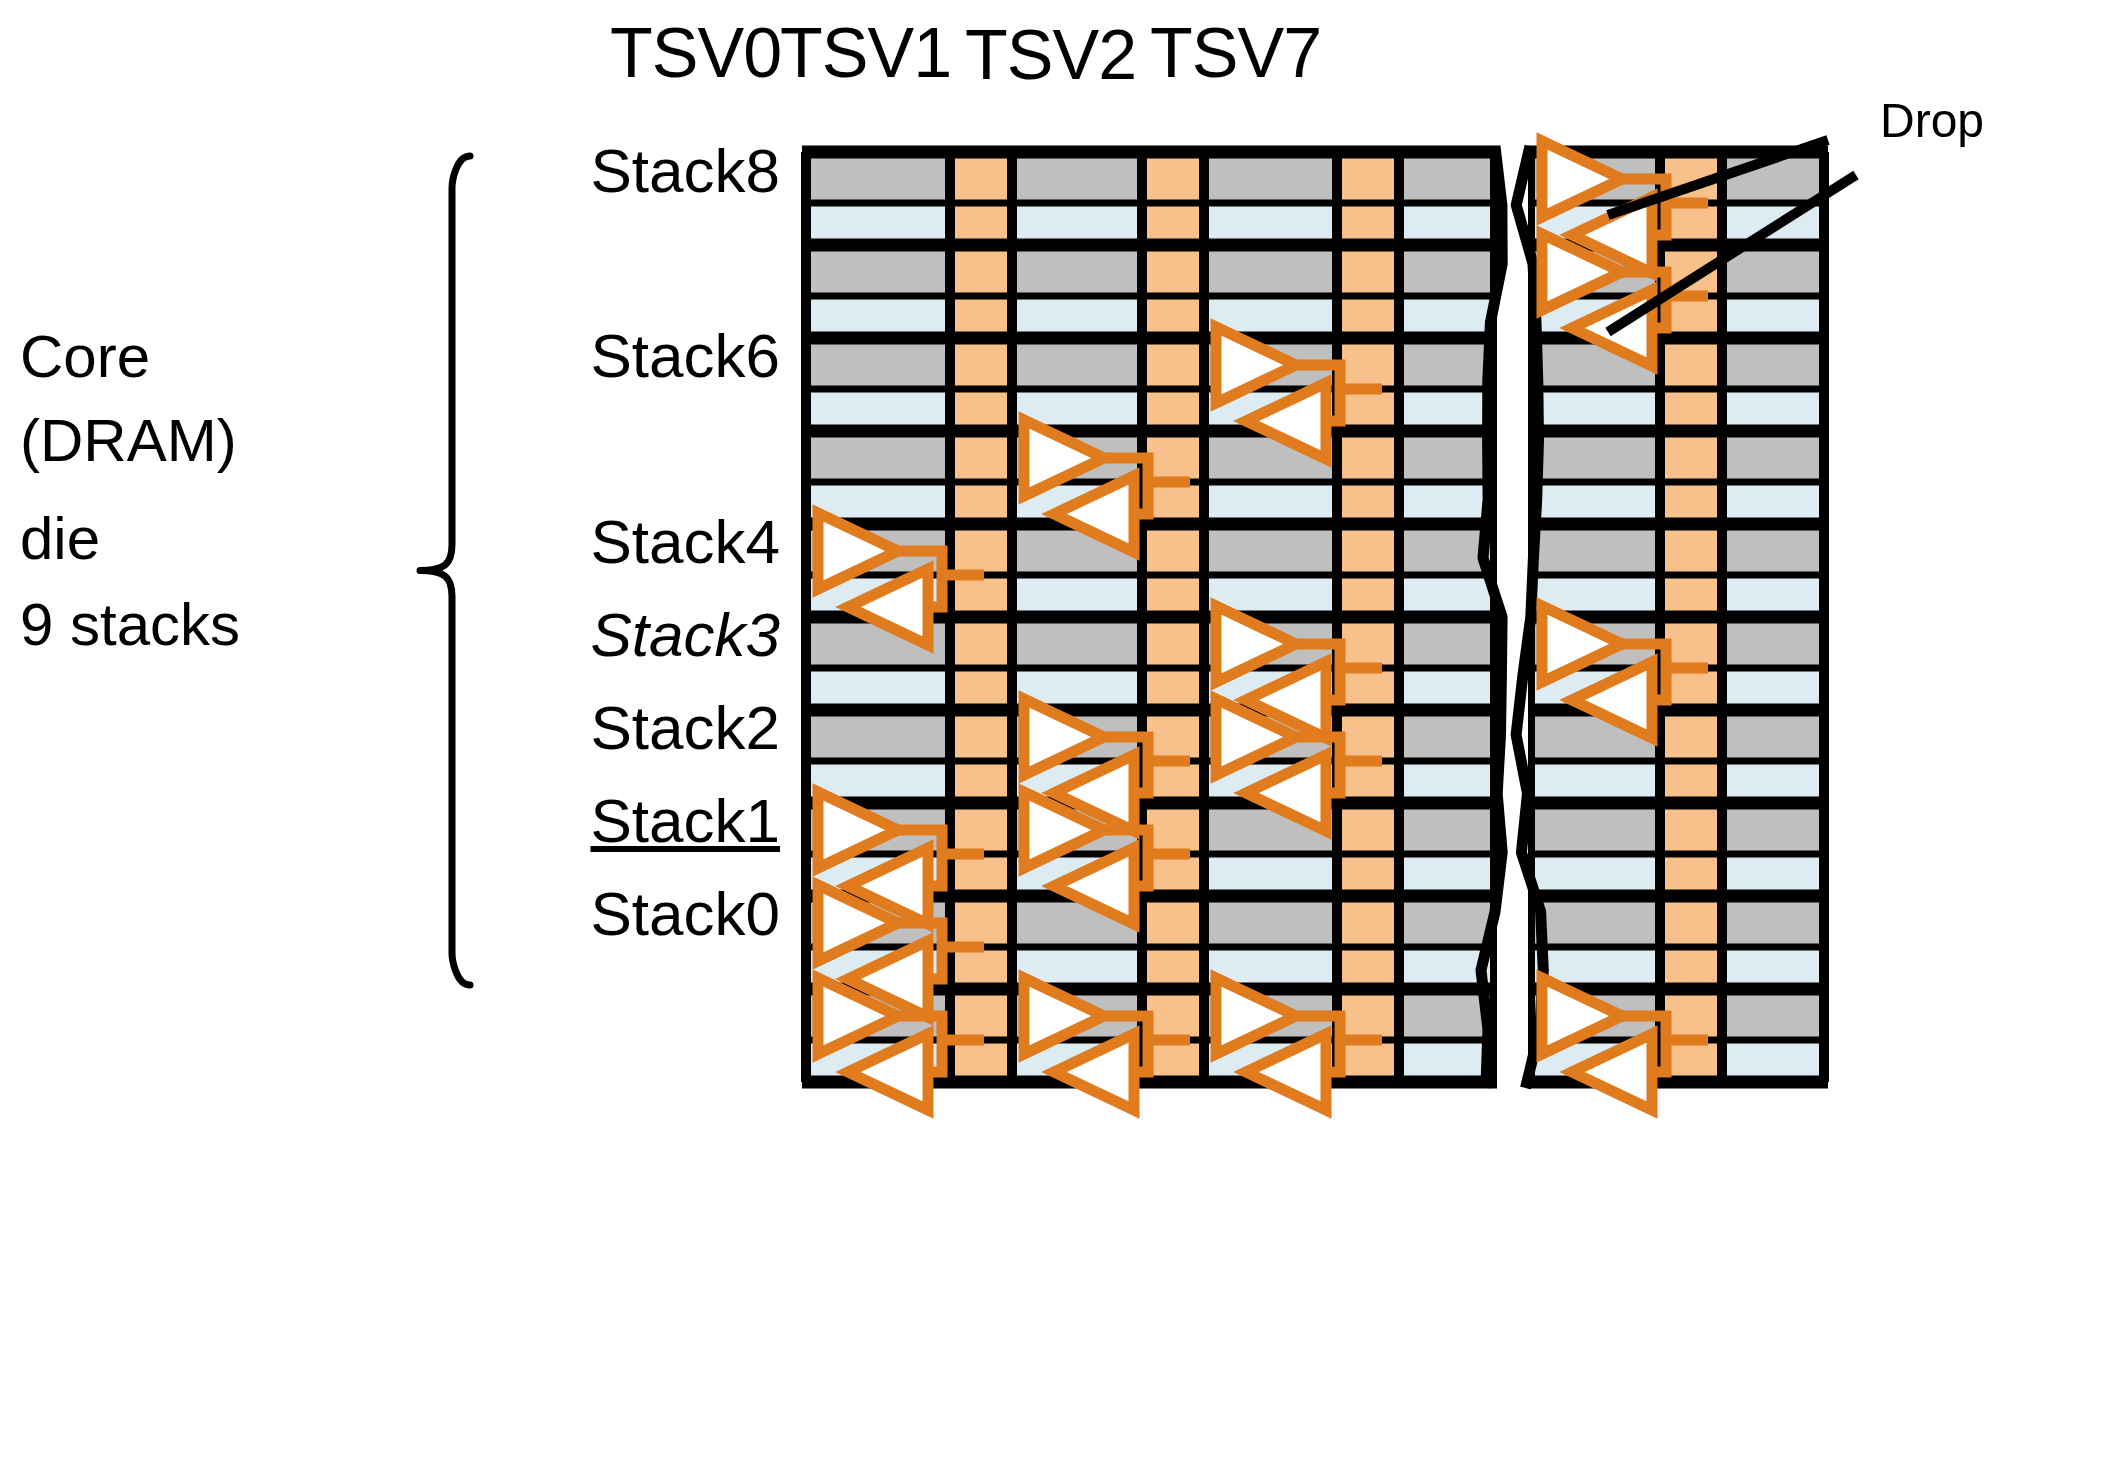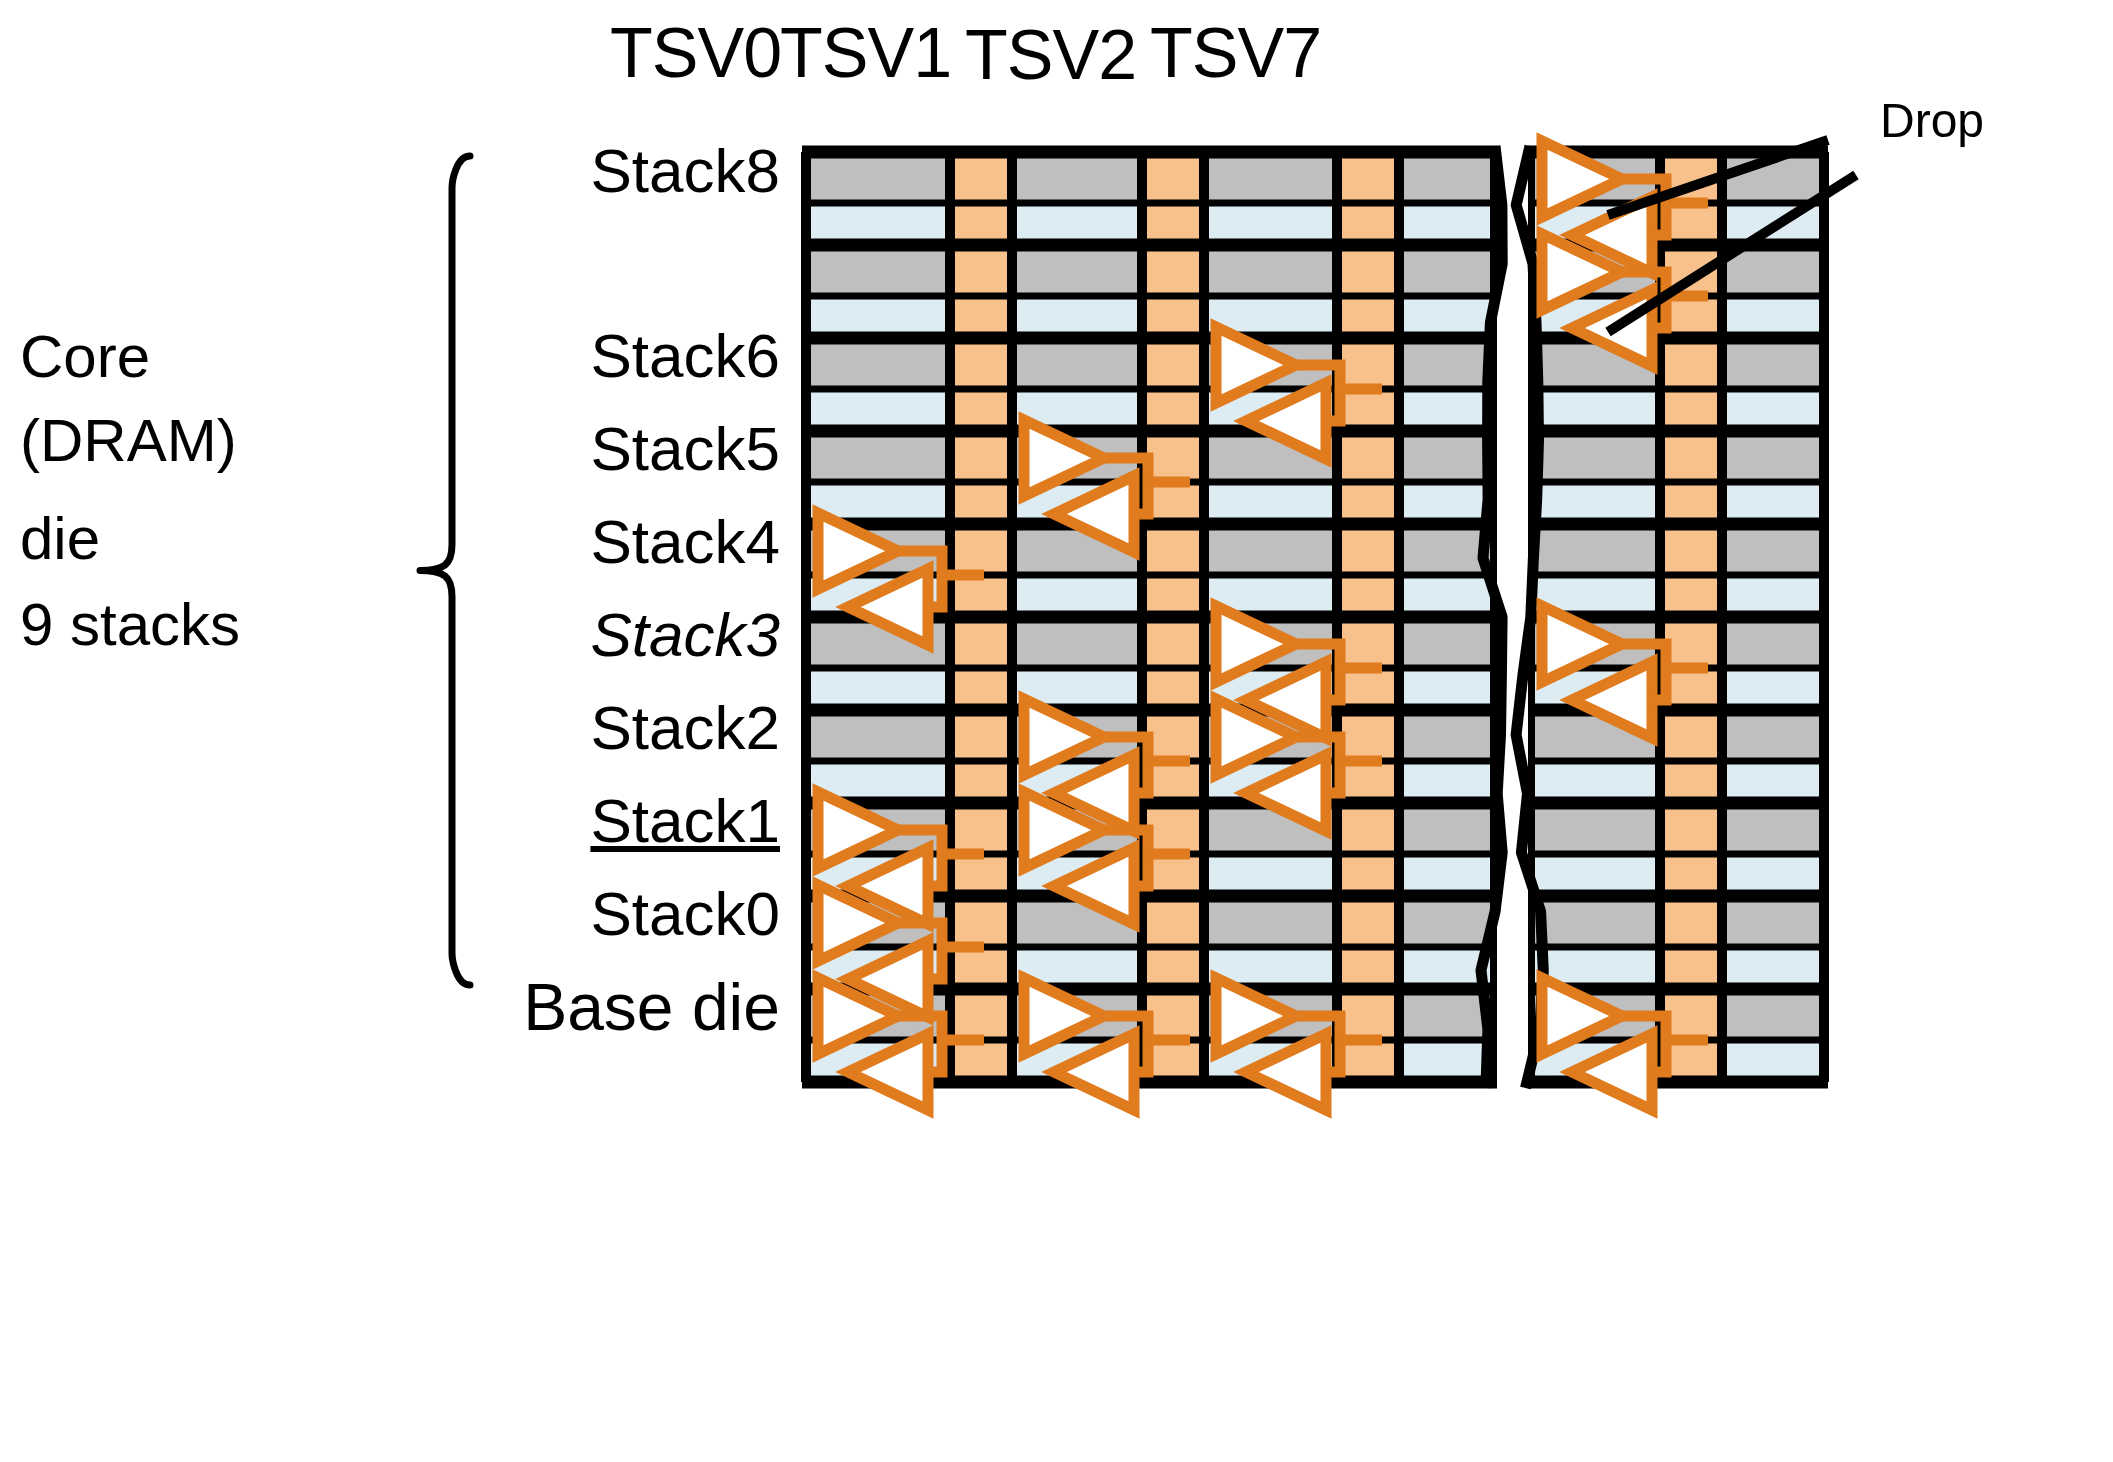--- a/index.html
+++ b/index.html
@@ -27,27 +27,25 @@
 
   <div class="side-label" style="left:20px;top:318px;">Core</div>
   <div class="side-label" style="left:20px;top:402px;">(DRAM)</div>
   <div class="side-label" style="left:20px;top:500px;text-align:right;">die</div>
   <div class="side-label" style="left:20px;top:586px;">9 stacks</div>
 
   <div class="drop-label" style="left:1880px;top:85px;">Drop</div>
 
   <div class="row-label" style="left:380px;top:140px;width:400px;">Stack8</div>
   <div class="row-label" style="left:380px;top:325px;width:400px;">Stack6</div>
-  <div class="row-label" style="left:380px;top:418px;width:400px;">Stack5</div>
   <div class="row-label" style="left:380px;top:511px;width:400px;">Stack4</div>
   <div class="row-label" style="left:380px;top:604px;width:400px;font-style:italic;">Stack3</div>
   <div class="row-label" style="left:380px;top:697px;width:400px;">Stack2</div>
   <div class="row-label" style="left:380px;top:790px;width:400px;text-decoration:underline;">Stack1</div>
   <div class="row-label" style="left:380px;top:883px;width:400px;">Stack0</div>
-  <div class="row-label" style="left:340px;top:976px;width:440px;font-size:66px;">Base die</div>
 
   <svg id="diagram-svg" width="2113" height="1462">
       <g>
         <g>
           <rect x="806" y="152" width="144" height="51" fill="#BFBFBF"></rect>
           <rect x="806" y="203" width="144" height="42" fill="#DCECF2"></rect>
           <rect x="950" y="152" width="62" height="93" fill="#F8C08A"></rect>
           <rect x="1012" y="152" width="130" height="51" fill="#BFBFBF"></rect>
           <rect x="1012" y="203" width="130" height="42" fill="#DCECF2"></rect>
           <rect x="1142" y="152" width="62" height="93" fill="#F8C08A"></rect>

